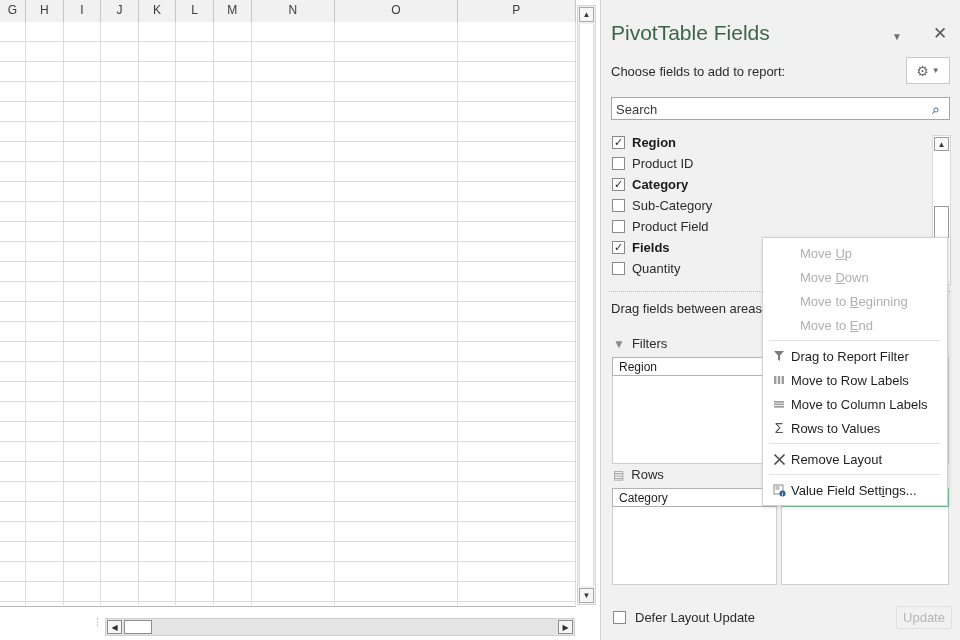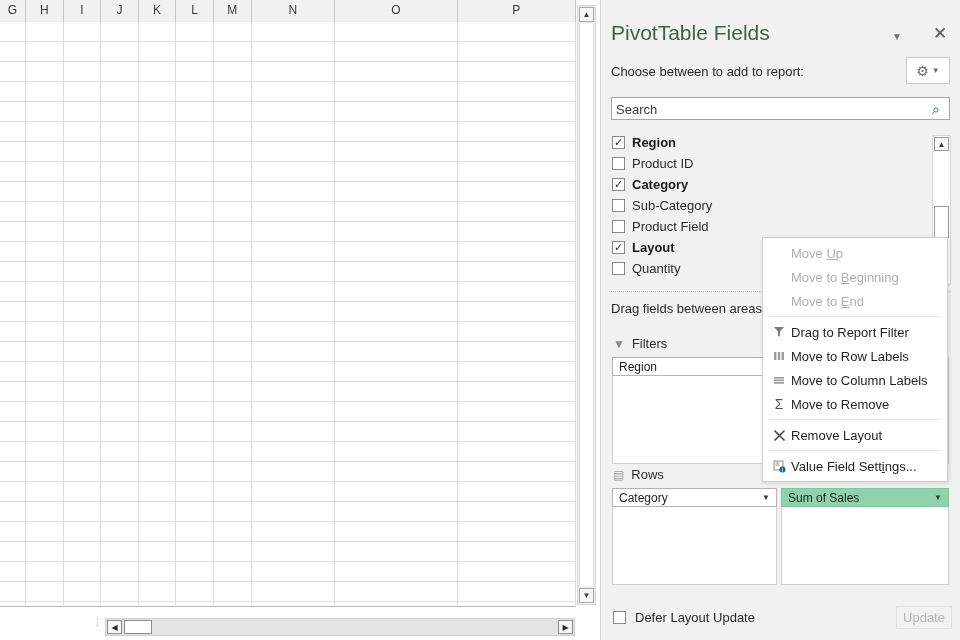--- a/index.html
+++ b/index.html
@@ -209,21 +209,21 @@
     padding: 3px 0;
   }
   .ctx-item {
     display: flex; align-items: center; height: 24px; padding-left: 4px;
   }
   .ctx-ic {
     width: 24px; height: 20px; display: flex; align-items: center; justify-content: center;
     color: #6d6d6d; font-size: 13px; flex: 0 0 24px;
   }
   .ctx-lbl { font-size: 13px; color: #1f1f1f; }
-  .ctx-item.disabled .ctx-lbl { color: #b0b0b0; }
+  .ctx-item.disabled .ctx-lbl { color: #b0b0b0; margin-left: 9px; }
   .ctx-sep { height: 1px; background: #e2e2e2; margin: 3px 6px; }
   .ul { text-decoration: underline; }
 </style>
 </head>
 <body>
 
 <div id="app">
 
   <div id="sheet">
     <div id="col-header">
@@ -615,21 +615,21 @@
       <div class="hb hb-right">▶</div>
     </div>
   </div>
 
   <div id="panel">
 
     <div id="panel-title">PivotTable Fields</div>
     <div id="panel-collapse">▼</div>
     <div id="panel-close">✕</div>
 
-    <div id="choose-label">Choose between to add to report:</div>
+    <div id="choose-label">Choose fields to add to report:</div>
 
     <div id="tools-btn">
       <span class="gear">⚙</span>
       <span class="cv">▼</span>
     </div>
 
     <div id="search-box">
       <input id="search-input" type="text" placeholder="Search" style="">
       <div id="search-icon">⌕</div>
     </div>
@@ -650,21 +650,21 @@
         <div class="field-row">
           <div class="fchk"></div>
           <span class="flabel">Sub-Category</span>
         </div>
         <div class="field-row">
           <div class="fchk"></div>
           <span class="flabel">Product Field</span>
         </div>
         <div class="field-row checked">
           <div class="fchk">✓</div>
-          <span class="flabel">Layout</span>
+          <span class="flabel">Fields</span>
         </div>
         <div class="field-row">
           <div class="fchk"></div>
           <span class="flabel">Quantity</span>
         </div>
       </div>
 
     <div id="fields-vscroll">
       <div class="fsb-up">▲</div>
       <div class="f-thumb"></div>
@@ -708,20 +708,24 @@
       <div id="defer-chk"></div>
       <div id="defer-label">Defer Layout Update</div>
     </div>
     <div id="update-btn">Update</div>
   </div>
 
   <div id="ctx-menu">
       <div class="ctx-item disabled">
         <span class="ctx-ic"></span>
         <span class="ctx-lbl">Move <span class="ul">U</span>p</span>
+      </div>
+      <div class="ctx-item disabled">
+        <span class="ctx-ic"></span>
+        <span class="ctx-lbl">Move <span class="ul">D</span>own</span>
       </div>
       <div class="ctx-item disabled">
         <span class="ctx-ic"></span>
         <span class="ctx-lbl">Move to <span class="ul">B</span>eginning</span>
       </div>
       <div class="ctx-item disabled">
         <span class="ctx-ic"></span>
         <span class="ctx-lbl">Move to <span class="ul">E</span>nd</span>
       </div>
       <div class="ctx-sep"></div>
@@ -748,21 +752,21 @@
           <svg width="12" height="12" viewBox="0 0 12 12">
             <rect x="1" y="3" width="10" height="1.7" fill="#9d9d9d"></rect>
             <rect x="1" y="5.5" width="10" height="1.7" fill="#9d9d9d"></rect>
             <rect x="1" y="8" width="10" height="1.7" fill="#9d9d9d"></rect>
           </svg>
         </span>
         <span class="ctx-lbl">Move to Column Labels</span>
       </div>
       <div class="ctx-item">
         <span class="ctx-ic" style="font-size: 14px; color: rgb(85, 85, 85);">Σ</span>
-        <span class="ctx-lbl">Move to Remove</span>
+        <span class="ctx-lbl">Rows to Values</span>
       </div>
       <div class="ctx-sep"></div>
       <div class="ctx-item">
         <span class="ctx-ic">
           <svg width="13" height="13" viewBox="0 0 13 13">
             <path d="M1.5 1.5L11.5 11.5M11.5 1.5L1.5 11.5" stroke="#4a4a4a" stroke-width="1.6"></path>
           </svg>
         </span>
         <span class="ctx-lbl">Remove Layout</span>
       </div>

